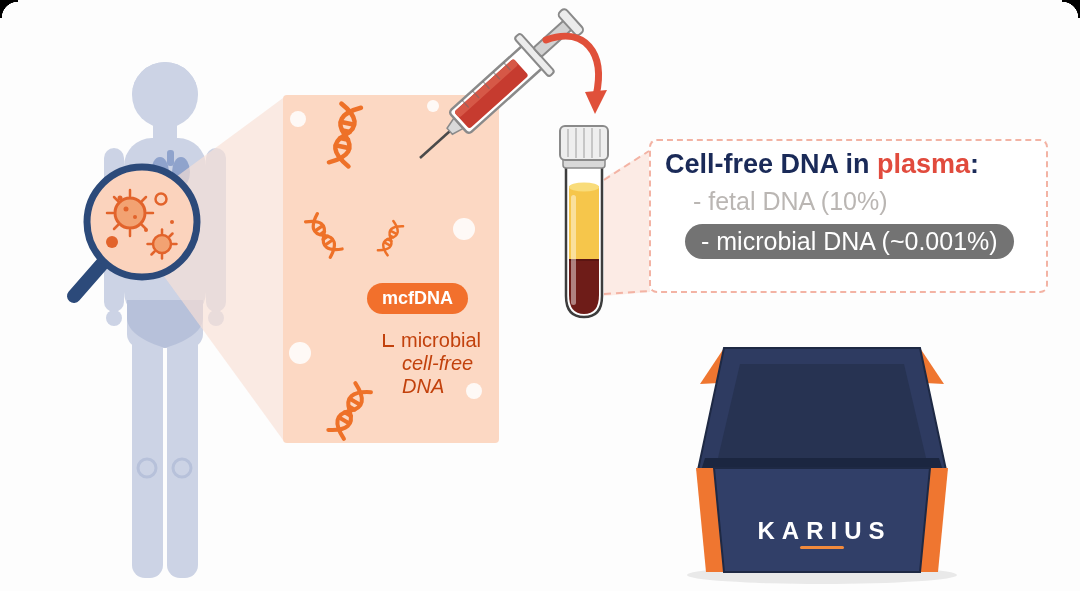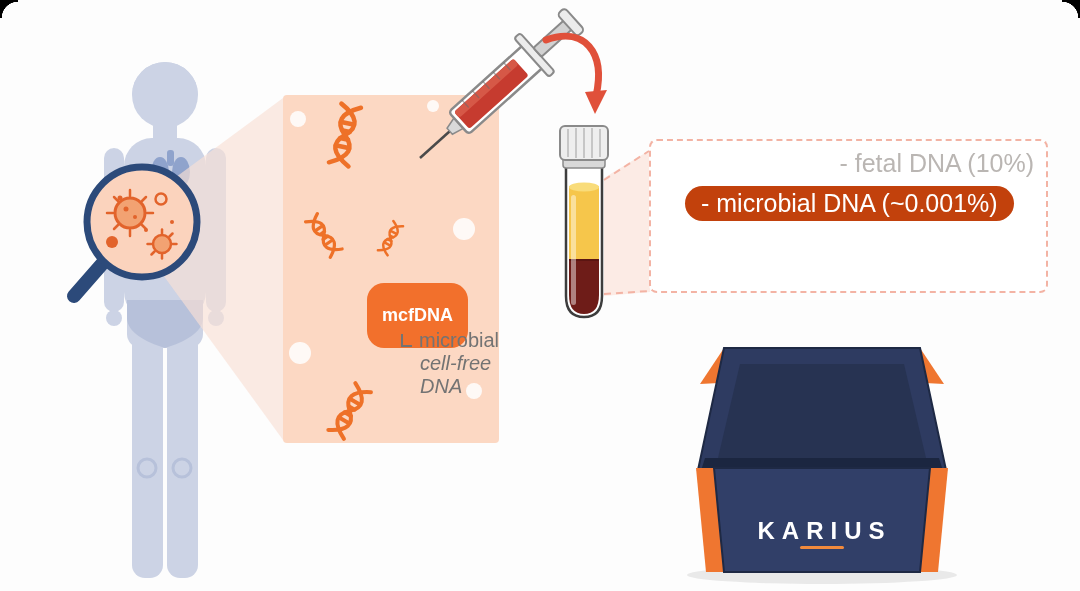--- a/index.html
+++ b/index.html
@@ -6,44 +6,44 @@
   .stage{
     position:relative;width:1080px;height:591px;overflow:hidden;
     background:#fdfdfd;font-family:"Liberation Sans",sans-serif;
   }
   .stage svg.scene{position:absolute;left:0;top:0;z-index:1;}
   .overlay{position:absolute;z-index:10;}
 
   
   .badge{
     left:367px;top:283px;background:#f2702c;color:#fff;
-    font-size:18px;font-weight:bold;padding:22px 15px;border-radius:17px;
-  }
-  
-  .definition{left:401px;top:329px;color:#737373;font-size:20px;line-height:23px;}
+    font-size:18px;font-weight:bold;padding:5px 15px;border-radius:17px;
+  }
+  
+  .definition{left:383px;top:329px;color:#c2410c;font-size:20px;line-height:23px;}
   .def-line{white-space:nowrap;}
   .def-line.indent{padding-left:19px;font-style:italic;}
   .elbow{
     display:inline-block;width:9px;height:11px;margin-right:7px;
     border-left:2.5px solid currentColor;border-bottom:2.5px solid currentColor;
     vertical-align:baseline;
   }
 
   
   .info-box{
     left:649px;top:139px;width:399px;box-sizing:border-box;
     border:2px dashed #f3b3a4;border-radius:8px;background:#ffffff;
     padding:6px 12px 12px 14px;min-height:154px;
   }
   .info-title{font-size:27px;font-weight:bold;color:#1a2a58;margin:2px 0 5px 0;white-space:nowrap;}
   .info-title .red{color:#e14b3d;}
-  .info-item{font-size:25px;color:#bab6b3;padding-left:28px;line-height:33px;white-space:nowrap;text-align:right;}
+  .info-item{font-size:25px;color:#bab6b3;padding-left:28px;line-height:33px;white-space:nowrap;}
   .info-pill{
     display:block;width:fit-content;margin:6px -8px 0 20px;
-    background:#c2410c;color:#fff;font-size:25px;line-height:35px;
+    background:#737373;color:#fff;font-size:25px;line-height:35px;
     border-radius:19px;padding:0 16px;white-space:nowrap;
   }
 
   
   .karius-logo{
     left:752px;top:517px;width:140px;text-align:center;color:#ffffff;
     font-size:24px;font-weight:bold;letter-spacing:7px;text-indent:5px;white-space:nowrap;
   }
   .karius-tagline{left:800px;top:546px;width:44px;height:3px;background:#f28a3c;border-radius:2px;}
 
@@ -207,20 +207,21 @@
 
   <div class="overlay badge">mcfDNA</div>
 
   <div class="overlay definition">
     <div class="def-line"><span class="elbow"></span><span>microbial</span></div>
     <div class="def-line indent"><span>cell-free</span></div>
     <div class="def-line indent"><span>DNA</span></div>
   </div>
 
   <div class="overlay info-box">
+    <div class="info-title"><span>Cell-free DNA in </span><span class="red">plasma</span><span>:</span></div>
     <div class="info-item">- fetal DNA (10%)</div>
     <div class="info-pill">- microbial DNA (~0.001%)</div>
   </div>
 
   <div class="overlay karius-logo">KARIUS</div>
   <div class="overlay karius-tagline"></div>
 
   <div class="corner left"></div>
   <div class="corner right"></div>
 </div>

